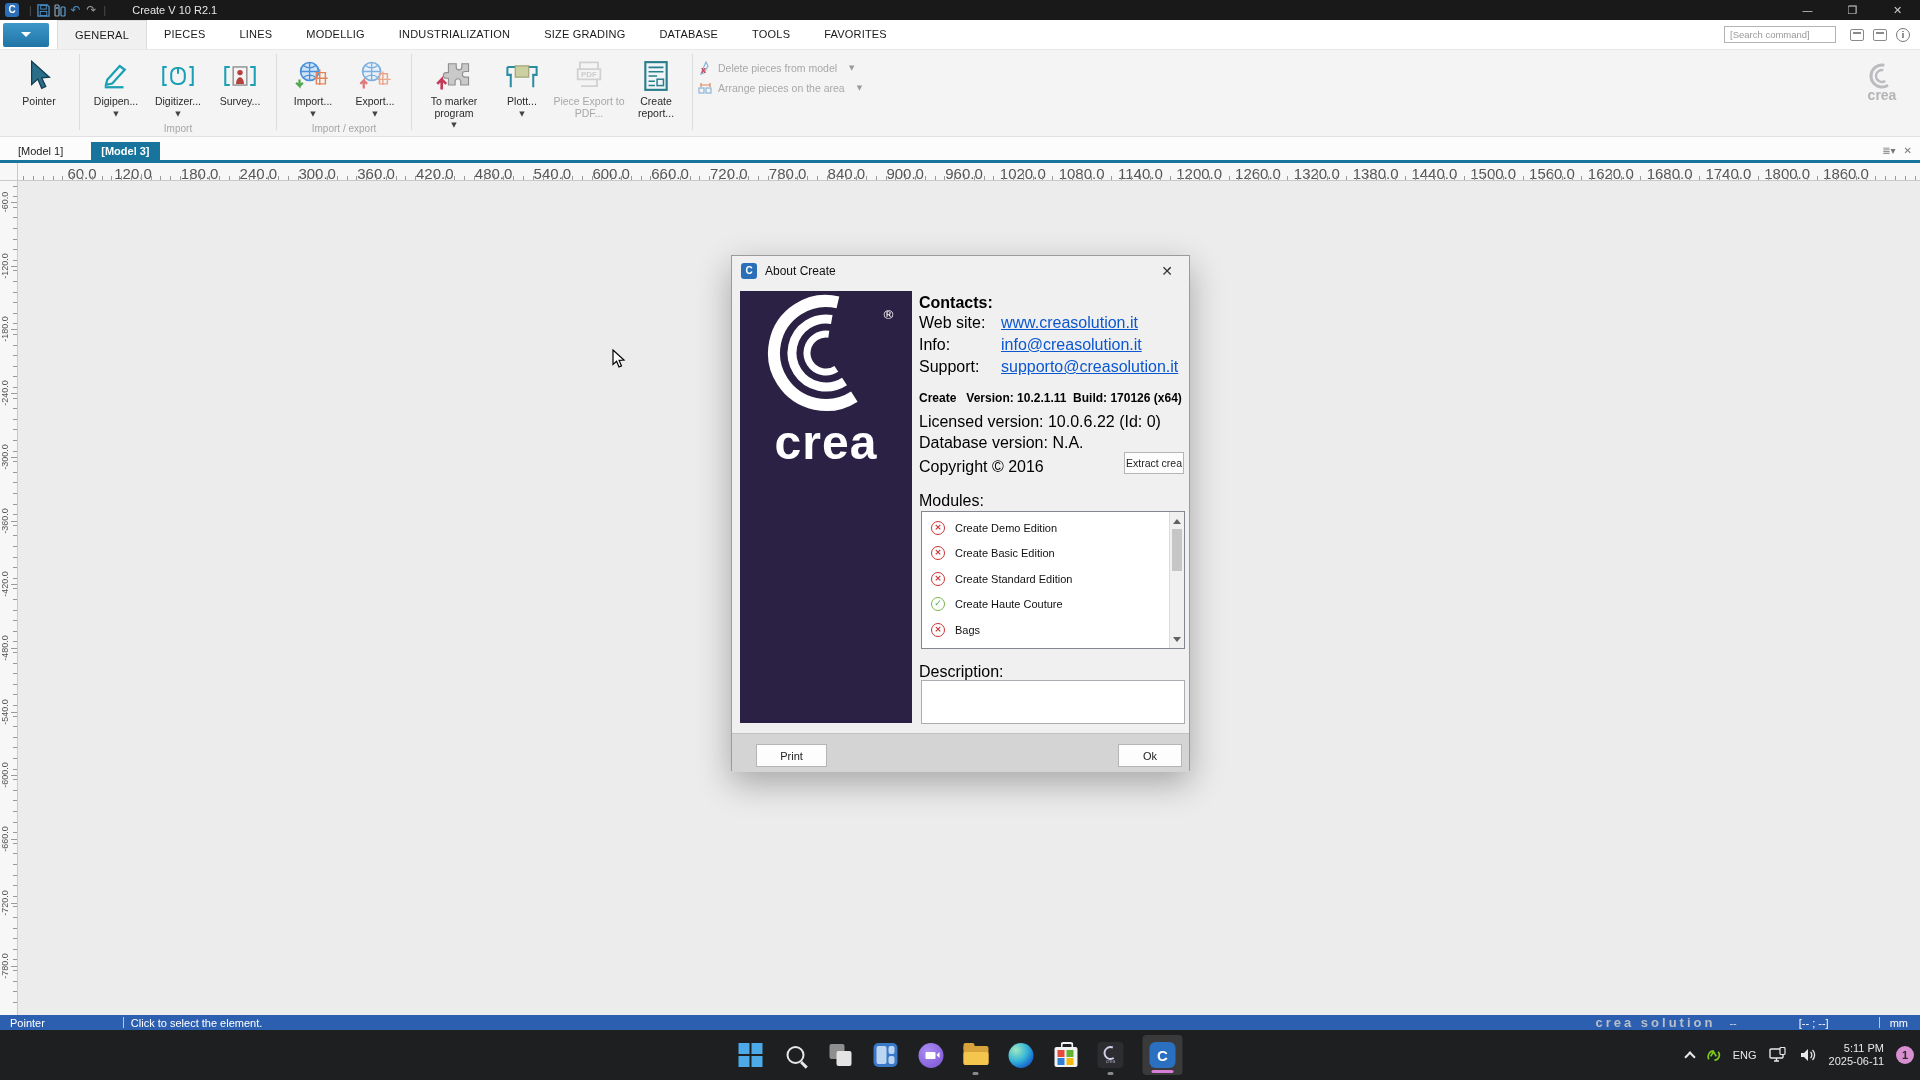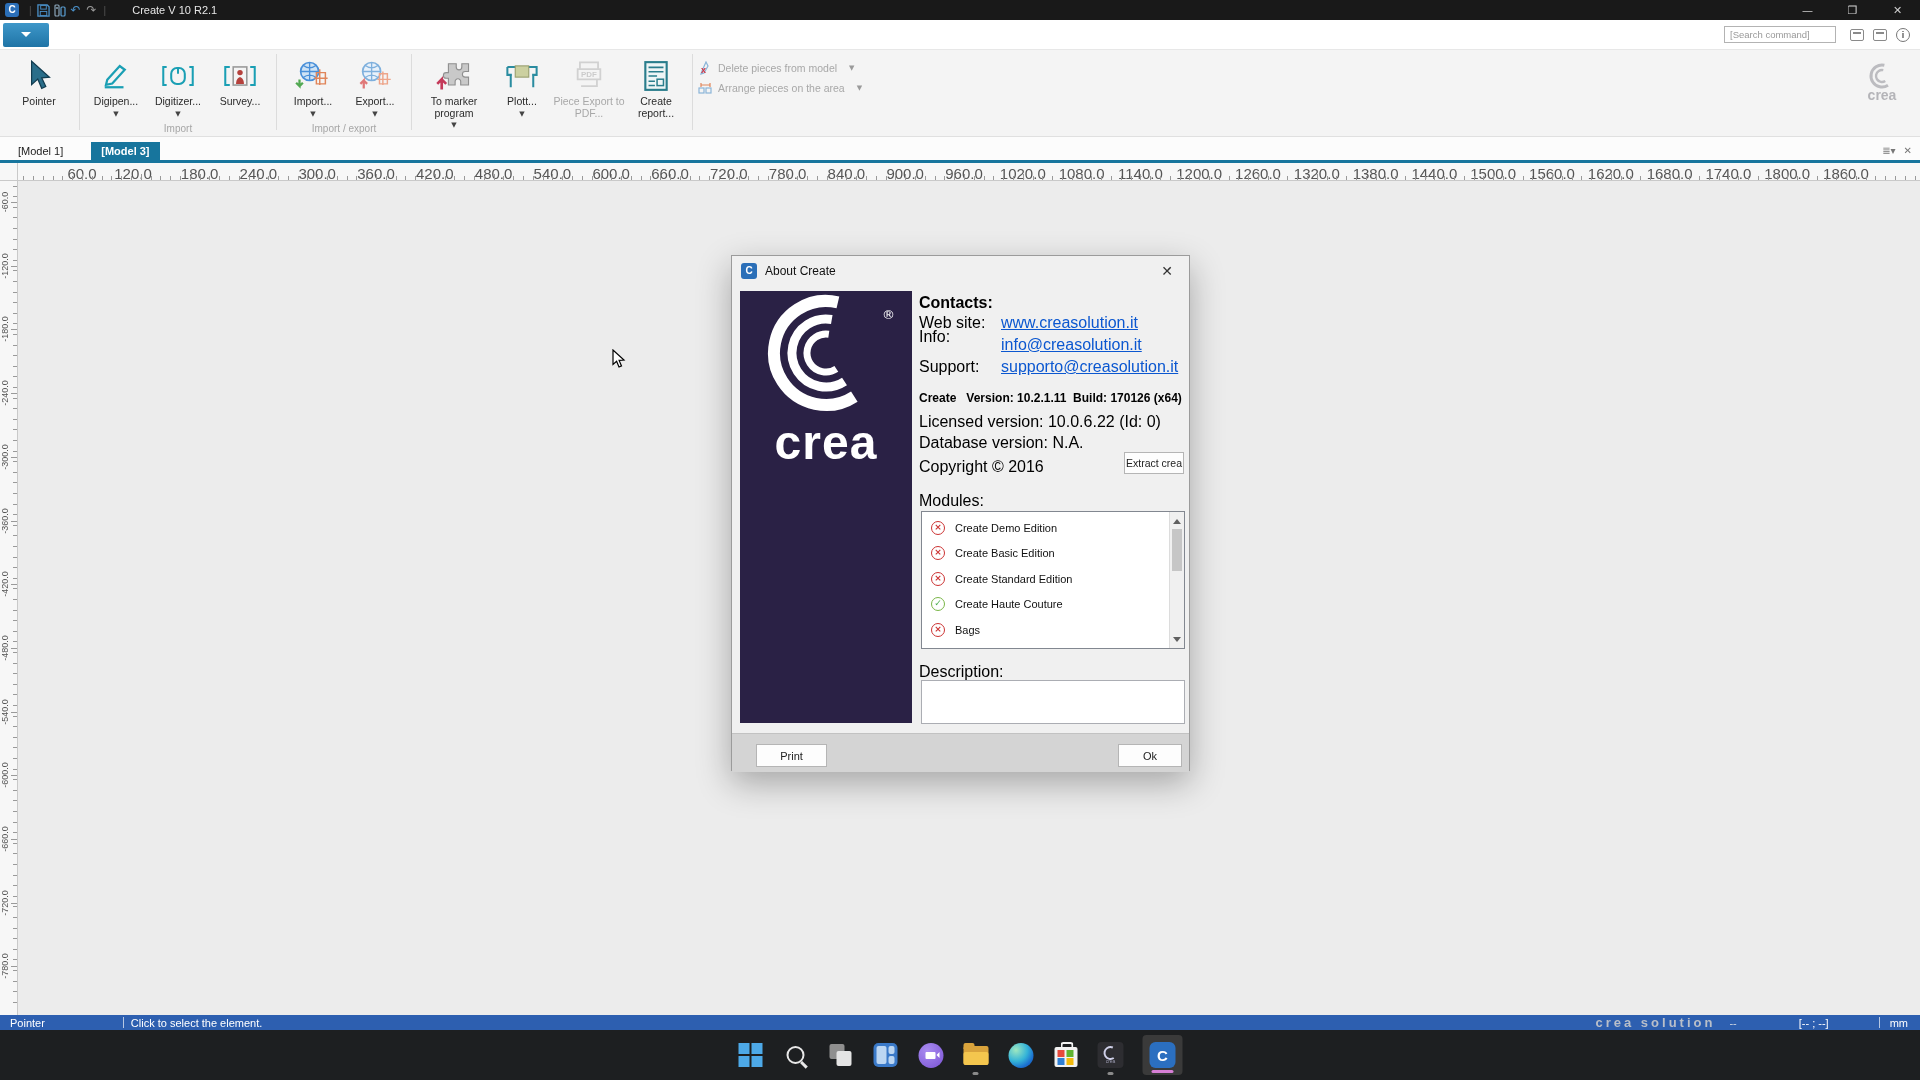--- a/index.html
+++ b/index.html
@@ -193,20 +193,31 @@
     <span class="wt">Create V 10 R2.1</span>
     <div class="winbtns">
       <div class="winbtn">—</div>
       <div class="winbtn">❐</div>
       <div class="winbtn">✕</div>
     </div>
   </div>
 
   <div class="tabrow">
     <div class="filebtn"></div>
+    <div class="rtabs" id="ribbonTabs">
+        <div class="rtab active">GENERAL</div>
+        <div class="rtab">PIECES</div>
+        <div class="rtab">LINES</div>
+        <div class="rtab">MODELLIG</div>
+        <div class="rtab">INDUSTRIALIZATION</div>
+        <div class="rtab">SIZE GRADING</div>
+        <div class="rtab">DATABASE</div>
+        <div class="rtab">TOOLS</div>
+        <div class="rtab">FAVORITES</div>
+      </div>
     <div class="searchbox">[Search command]</div>
     <div class="topicons">
       <div class="mini-ic"></div>
       <div class="mini-ic"></div>
       <div class="help-ic">i</div>
     </div>
   </div>
 
   <div class="ribbon">
     <div class="rgroup">
@@ -752,21 +763,21 @@
             <circle r="19" fill="none" stroke="#ffffff" stroke-width="7" stroke-dasharray="73 47" transform="rotate(57)"></circle>
           </g>
           <text x="142" y="28" font-size="13" fill="#ffffff" font-family="DejaVu Sans, sans-serif">®</text>
           <text x="86" y="168" text-anchor="middle" font-size="48" font-weight="bold" letter-spacing="1" fill="#ffffff" font-family="Liberation Sans, sans-serif" id="logoText">crea</text>
         </svg>
       </div>
 
       <div class="drow bold" style="top:38px">Contacts:</div>
       <div class="drow" style="top:58px">Web site:</div>
       <div class="drow link" style="top:58px; left:269px">www.creasolution.it</div>
-      <div class="drow" style="top:72px">Info:</div>
+      <div class="drow" style="top:80px">Info:</div>
       <div class="drow link" style="top:80px; left:269px">info@creasolution.it</div>
       <div class="drow" style="top:102px">Support:</div>
       <div class="drow link" style="top:102px; left:269px">supporto@creasolution.it</div>
 
       <div class="drow verline" style="top:135px">Create   Version: 10.2.1.11  Build: 170126 (x64)</div>
       <div class="drow" style="top:157px">Licensed version: 10.0.6.22 (Id: 0)</div>
       <div class="drow" style="top:178px">Database version: N.A.</div>
       <div class="drow" style="top:202px">Copyright © 2016</div>
       <div class="xbtn" style="left:392px; top:196px; width:60px; height:22px; font-size:10.5px">Extract crea</div>
 
@@ -889,15 +900,36 @@
               </g>
               <text x="10" y="18" text-anchor="middle" font-size="5" fill="#9a9ab0" font-family="Liberation Sans, sans-serif">crea</text>
             </svg>
           </div>
       </div>
       <div class="tb-ic tb-active">
         <div class="createic">C</div>
         <div class="pinkbar"></div>
       </div>
     </div>
+    <div class="tray">
+      <div class="chev"></div>
+      <svg class="greentray" viewBox="0 0 16 16">
+          <path d="M3 12 C1 8 4 3 8 3 M13 4 c3 4 0 9-4 9 M5 9 l3-5 3 5" fill="none" stroke="#7ec820" stroke-width="1.8"></path>
+        </svg>
+      <span class="lang">ENG</span>
+      <svg width="18" height="16" viewBox="0 0 18 16">
+          <rect x="1" y="2" width="13" height="9" rx="1" fill="none" stroke="#e8e8e8" stroke-width="1.4"></rect>
+          <path d="M5 14 h5 M7.5 11 v3" stroke="#e8e8e8" stroke-width="1.4"></path>
+          <rect x="11" y="0.5" width="5" height="7" rx="1" fill="#1d1f21" stroke="#e8e8e8" stroke-width="1.2"></rect>
+        </svg>
+      <svg width="18" height="16" viewBox="0 0 18 16">
+          <path d="M2 6 h3 l4-4 v12 l-4-4 H2 z" fill="#e8e8e8"></path>
+          <path d="M11.5 5 a4 4 0 0 1 0 6 M13.5 3 a7 7 0 0 1 0 10" fill="none" stroke="#e8e8e8" stroke-width="1.3"></path>
+        </svg>
+      <div class="clock">
+        <div>5:11 PM</div>
+        <div>2025-06-11</div>
+      </div>
+      <div class="badge">1</div>
+    </div>
   </div>
 
 </div>
 
 </body></html>

